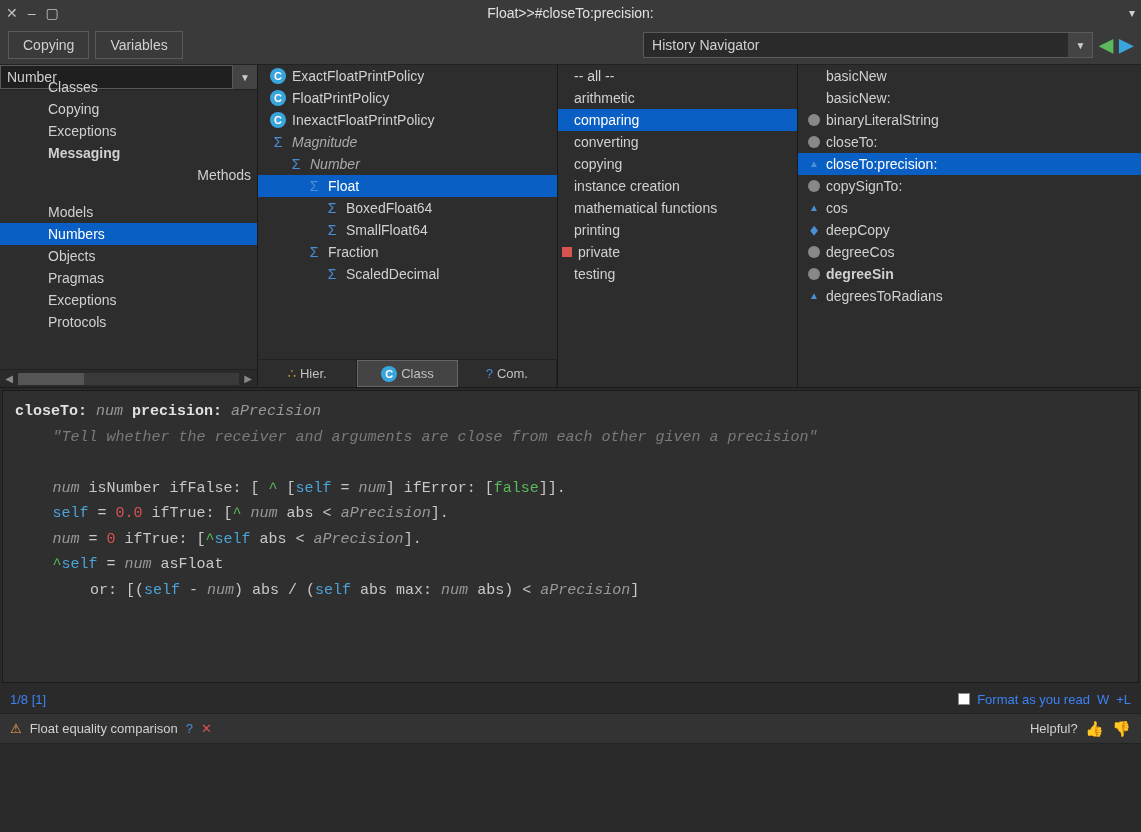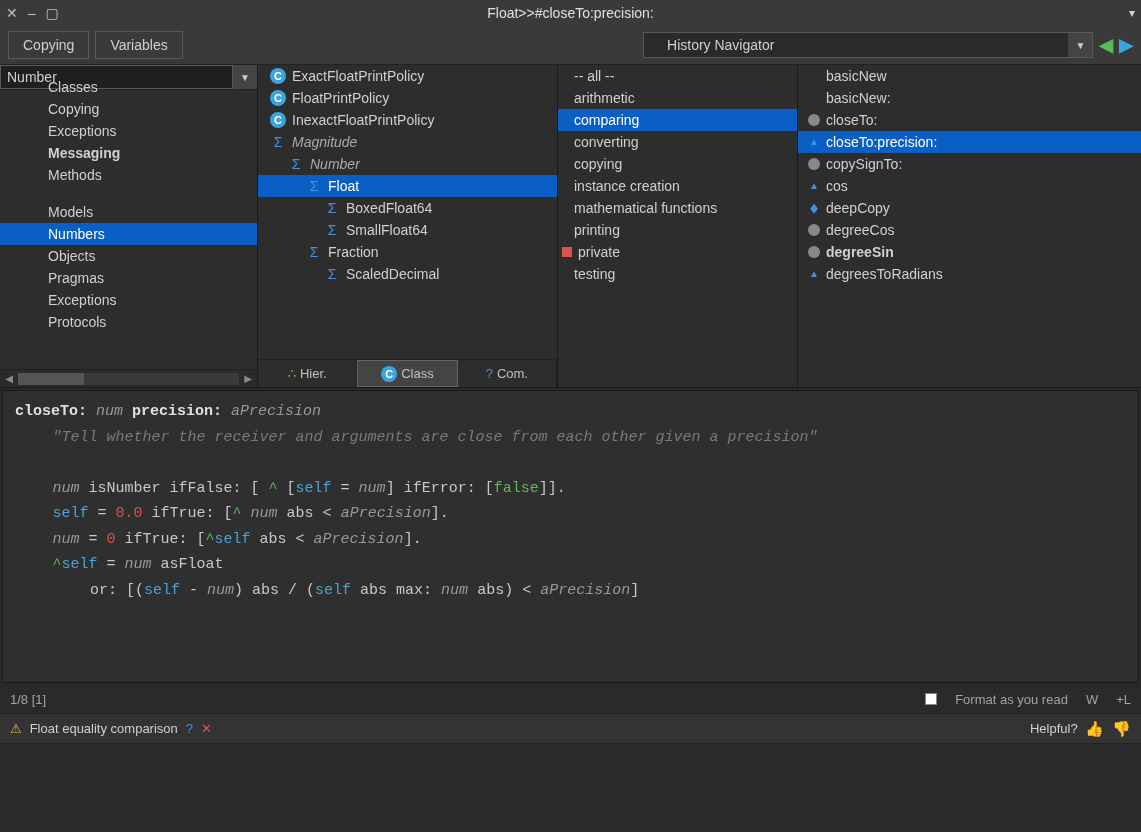--- a/index.html
+++ b/index.html
@@ -51,21 +51,21 @@
     cursor: pointer;
     font-size: 14px;
   }
   .dropdown-box {
     flex: 1;
     max-width: 480px;
     display: flex;
     border: 1px solid #5a5a5a;
     background: #2a2a2a;
   }
-  .dropdown-box span { flex: 1; padding: 4px 8px; color: #d0d0d0; margin-left: 15px; }
+  .dropdown-box span { flex: 1; padding: 4px 8px; color: #d0d0d0; }
   .dropdown-arrow {
     width: 24px;
     background: #444;
     display: flex;
     align-items: center;
     justify-content: center;
     font-size: 10px;
     color: #ccc;
   }
   .nav-arrow { font-size: 18px; font-weight: bold; cursor: pointer; }
@@ -191,23 +191,23 @@
   .ret { color: #5cb85c; }
   .false { color: #5cb85c; }
 
   
   .status-row {
     display: flex;
     align-items: center;
     height: 28px;
     padding: 0 10px;
     background: #2a2a2a;
-    color: #a3a3a3;
+    color: #3b82f6;
     font-size: 13px;
-    gap: 18px;
+    gap: 7px;
   }
   .status-row .spacer { flex: 1; }
   .checkbox { width: 12px; height: 12px; border: 1px solid #888; background: #fff; display: inline-block; }
 
   
   .warn-row {
     display: flex;
     align-items: center;
     height: 30px;
     padding: 0 10px;
@@ -262,21 +262,21 @@
         </div>
         <div class="list-row" style="padding-left: 48px;">
           <span>Copying</span>
         </div>
         <div class="list-row" style="padding-left: 48px;">
           <span>Exceptions</span>
         </div>
         <div class="list-row" style="padding-left: 48px; font-weight: bold;">
           <span>Messaging</span>
         </div>
-        <div class="list-row" style="padding-left: 48px;">
+        <div class="list-row" style="padding-left: 48px; justify-content: flex-end;">
           <span>Methods</span>
         </div>
         <div class="list-row" style="padding-left: 48px; margin-top: 15px;">
           <span>Models</span>
         </div>
         <div class="list-row selected" style="padding-left: 48px;">
           <span>Numbers</span>
         </div>
         <div class="list-row" style="padding-left: 48px;">
           <span>Objects</span>
@@ -407,20 +407,24 @@
 
   <div class="pane" style="border-right:none">
     <div class="pane-list" id="method-list">
         <div class="list-row" style="padding-left: 10px;">
           <span class="met-icon" style="width: 12px;"></span>
           <span>basicNew</span>
         </div>
         <div class="list-row" style="padding-left: 10px;">
           <span class="met-icon" style="width: 12px;"></span>
           <span>basicNew:</span>
+        </div>
+        <div class="list-row" style="padding-left: 10px;">
+          <span class="met-icon met-circle"></span>
+          <span>binaryLiteralString</span>
         </div>
         <div class="list-row" style="padding-left: 10px;">
           <span class="met-icon met-circle"></span>
           <span>closeTo:</span>
         </div>
         <div class="list-row selected" style="padding-left: 10px;">
           <span class="met-icon met-tri-up">▲</span>
           <span>closeTo:precision:</span>
         </div>
         <div class="list-row" style="padding-left: 10px;">

